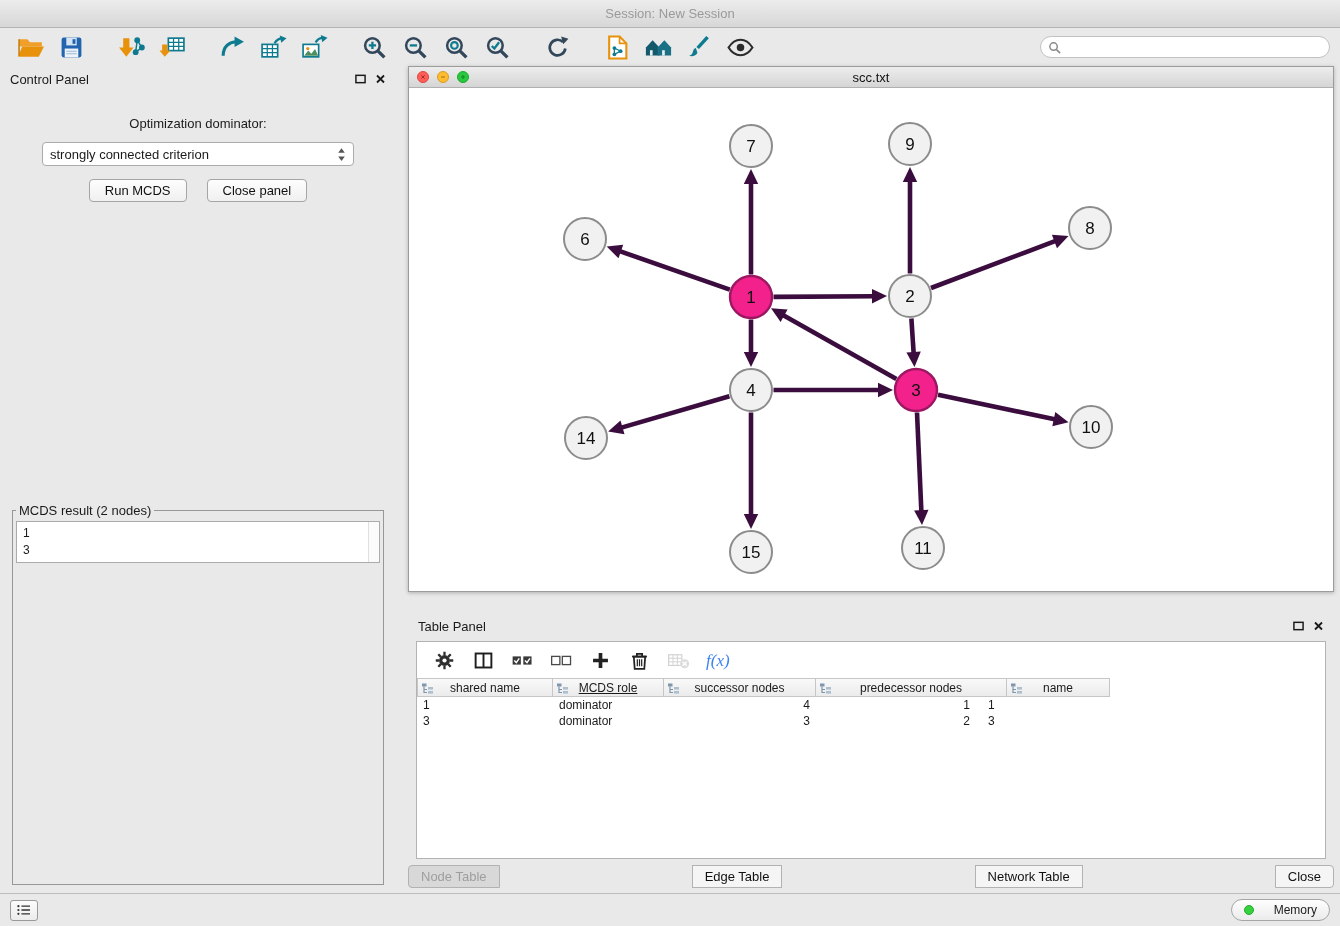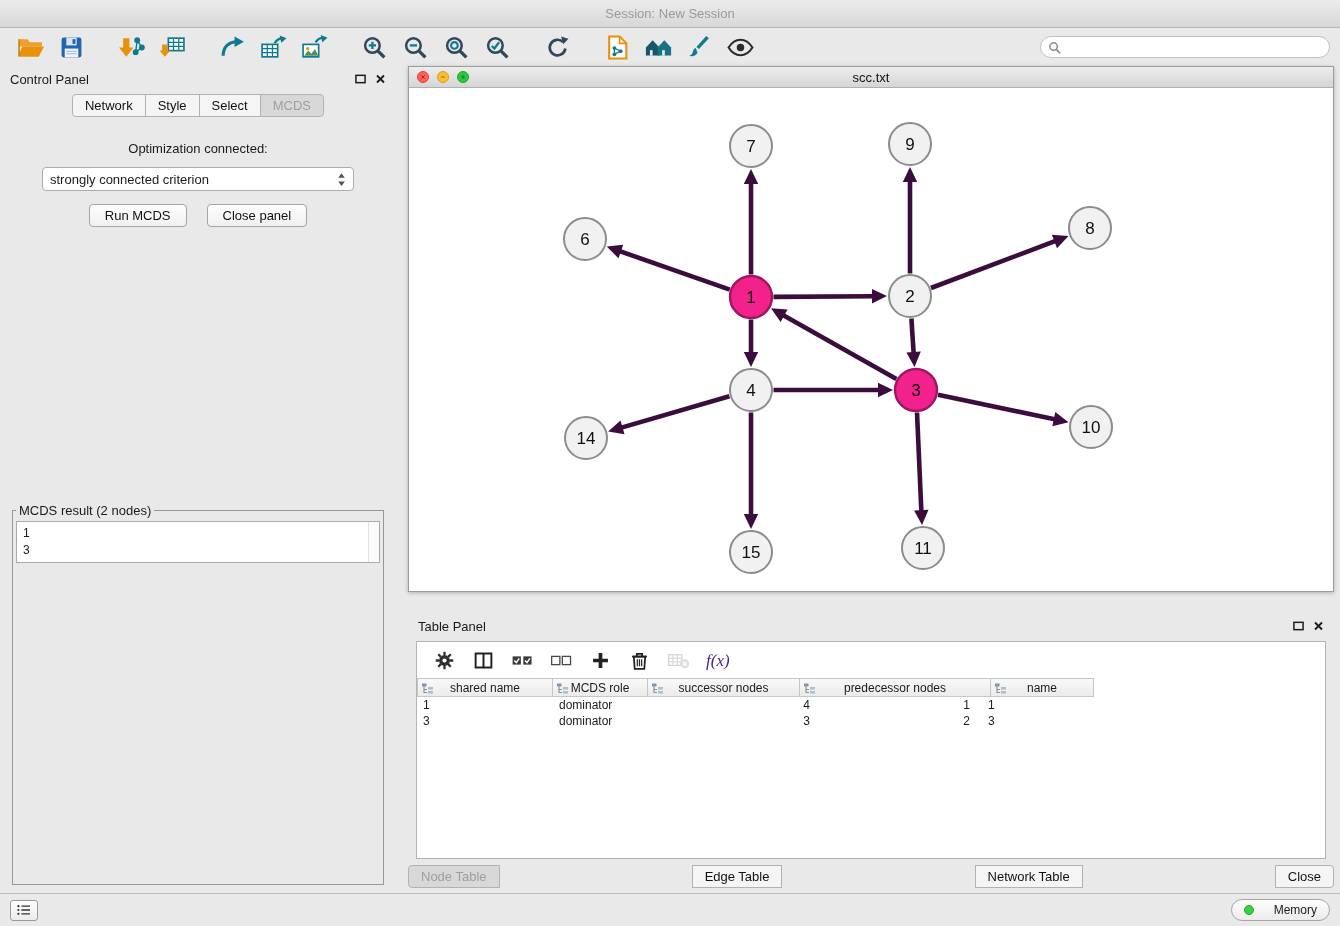--- a/index.html
+++ b/index.html
@@ -106,21 +106,21 @@
   #network-svg { width:100%; height:100%; display:block; }
   #network-svg text { font-family:"Liberation Sans", sans-serif; }
 
   
   .table-panel { flex:1; margin-top:5px; display:flex; flex-direction:column; min-height:0; }
   .tp-box {
     flex:1; margin:2px 8px 0; background:#fff; border:1px solid #b3b3b3;
     display:flex; flex-direction:column; overflow:hidden; min-height:0;
   }
   .tp-toolbar { display:flex; align-items:center; padding:6px 8px 5px; flex:0 0 auto; }
-  .fx-label { font-family:"Liberation Serif", serif; font-style:italic; font-size:17px; color:#4c1d95; }
+  .fx-label { font-family:"Liberation Serif", serif; font-style:italic; font-size:17px; color:#3b82f6; }
   .thead { display:flex; flex:0 0 auto; }
   .th {
     position:relative; height:19px; background:linear-gradient(#f9f9f9,#ebebeb);
     border:1px solid #c6c6c6; margin-left:-1px; font-size:12px;
     display:flex; align-items:center; justify-content:center; color:#1a1a1a;
   }
   .th:first-child { margin-left:0; }
   .th .sort { position:absolute; left:3px; top:3px; width:13px; height:13px; }
   .th .sort svg { width:13px; height:13px; display:block; }
   .trow { display:flex; font-size:12px; height:16px; align-items:center; flex:0 0 auto; }
@@ -332,28 +332,22 @@
                 <rect x="1" y="1" width="10" height="8" fill="none" stroke="#1a1a1a" stroke-width="1.6"></rect>
               </svg>
             </span>
           <span class="hicon">
               <svg viewBox="0 0 10 10">
                 <path d="M1.5 1.5l7 7M8.5 1.5l-7 7" stroke="#1a1a1a" stroke-width="1.8"></path>
               </svg>
             </span>
         </span>
       </div>
-      <div class="ptabs" id="control-tabs">
-          <button class="ptab">Network</button>
-          <button class="ptab">Style</button>
-          <button class="ptab">Select</button>
-          <button class="ptab selected">MCDS</button>
-        </div>
       <div class="cp-body">
-        <div class="opt-label">Optimization connected:</div>
+        <div class="opt-label">Optimization dominator:</div>
         <div class="select-box">
           <span>strongly connected criterion</span>
           <span class="stepper">
             <svg viewBox="0 0 9 16">
                 <path d="M4.5 1.2L8 6H1z" fill="#555"></path>
                 <path d="M4.5 14.8L1 10h7z" fill="#555"></path>
               </svg>
           </span>
         </div>
         <div class="btn-row">
@@ -565,21 +559,21 @@
                 <span class="sort">
                   <svg viewBox="0 0 13 13">
                     <rect x="1" y="1.5" width="4.5" height="3" fill="#7f96ad"></rect>
                     <path d="M3 4.5v6h3M3 7.5h3" stroke="#7f96ad" fill="none" stroke-width="1.2"></path>
                     <rect x="7" y="5" width="5" height="2.6" fill="#aebfd0"></rect>
                     <rect x="7" y="9" width="5" height="2.6" fill="#aebfd0"></rect>
                   </svg>
                 </span>
                 <span>shared name</span>
               </div>
-              <div class="th" style="width: 96px;">
+              <div class="th" style="width: 112px; text-decoration: underline;">
                 <span class="sort">
                   <svg viewBox="0 0 13 13">
                     <rect x="1" y="1.5" width="4.5" height="3" fill="#7f96ad"></rect>
                     <path d="M3 4.5v6h3M3 7.5h3" stroke="#7f96ad" fill="none" stroke-width="1.2"></path>
                     <rect x="7" y="5" width="5" height="2.6" fill="#aebfd0"></rect>
                     <rect x="7" y="9" width="5" height="2.6" fill="#aebfd0"></rect>
                   </svg>
                 </span>
                 <span>MCDS role</span>
               </div>

